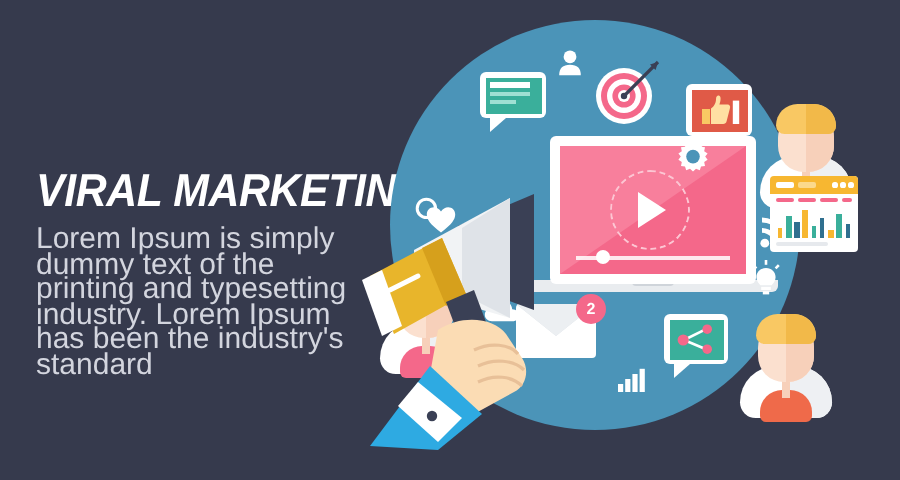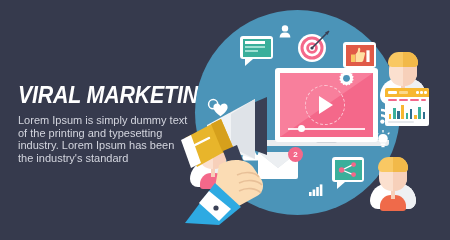--- a/index.html
+++ b/index.html
@@ -17,21 +17,21 @@
     font-weight:bold;font-style:italic;
     font-size:23px;line-height:25px;
     letter-spacing:-0.2px;
     color:#ffffff;
     transform:scaleX(0.93);transform-origin:left center;
     white-space:nowrap;
     margin:0;
   }
   #paragraph{
     margin:6px 0 0 0;
-    font-size:11px;line-height:12.6px;
+    font-size:15px;line-height:12.6px;
     color:#d3d5de;
     width:172px;
   }
 
   
   #art{position:absolute;left:180px;top:0;width:270px;height:225px;}
   #circle{
     position:absolute;left:15px;top:10px;width:205px;height:205px;
     background:#4b94b8;border-radius:50%;
   }

